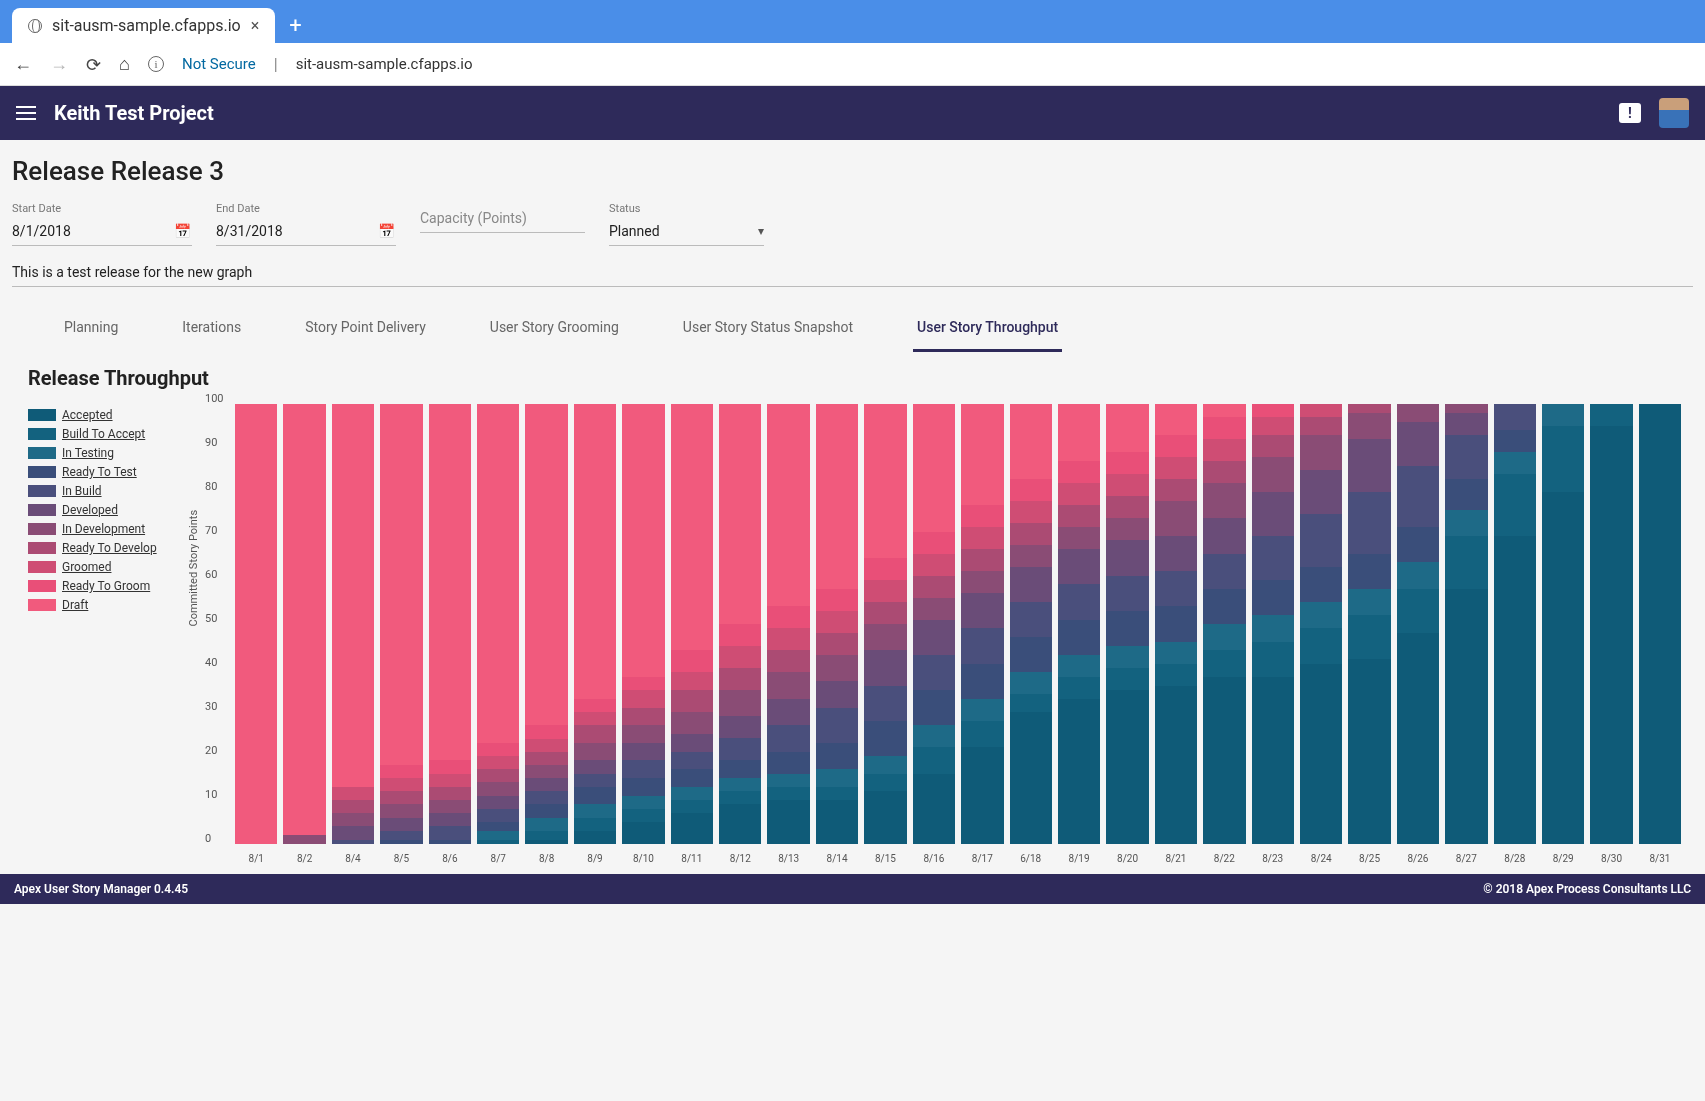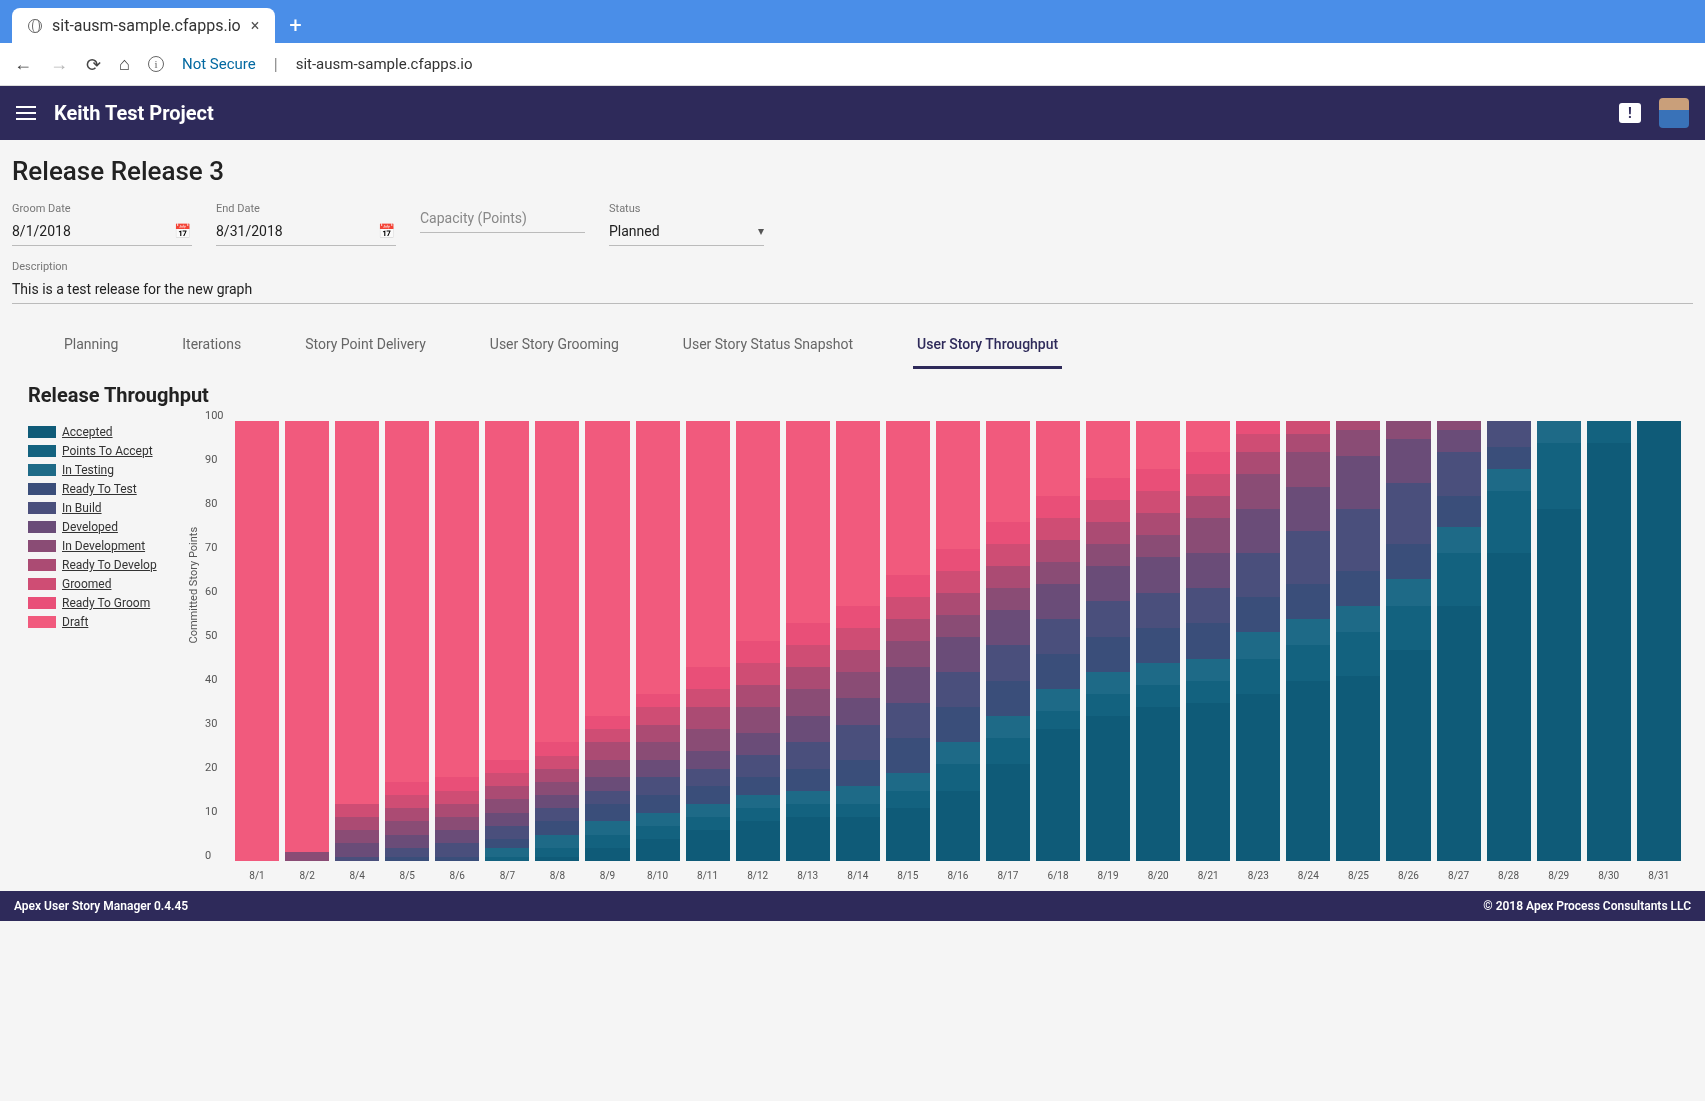--- a/index.html
+++ b/index.html
@@ -101,21 +101,21 @@
   <div class="hdr-spacer"></div>
   <div class="feedback-badge">!</div>
   <div class="avatar"></div>
 </div>
 
 <div class="page">
   <div class="page-title">Release Release 3</div>
 
   <div class="form-row">
     <div class="field date-f">
-      <span class="field-label">Groom Date</span>
+      <span class="field-label">Start Date</span>
       <div class="input-wrap">
           <span class="input-val">8/1/2018</span>
           <span class="cal-icn">📅</span>
         </div>
     </div>
     <div class="field date-f">
       <span class="field-label">End Date</span>
       <div class="input-wrap">
           <span class="input-val">8/31/2018</span>
           <span class="cal-icn">📅</span>
@@ -130,21 +130,20 @@
     <div class="field stat-f">
       <span class="field-label">Status</span>
       <div class="input-wrap">
           <span class="input-val">Planned</span>
           <span class="drop-icn">▾</span>
         </div>
     </div>
   </div>
 
   <div class="field desc-row">
-    <span class="field-label">Description</span>
     <div class="input-wrap">
         <span class="input-val">This is a test release for the new graph</span>
       </div>
   </div>
 
   <div class="tabs" id="tabs-root">
       <div class="tab">Planning</div>
       <div class="tab">Iterations</div>
       <div class="tab">Story Point Delivery</div>
       <div class="tab">User Story Grooming</div>
@@ -155,21 +154,21 @@
   <div class="chart-section">
     <div class="chart-title">Release Throughput</div>
     <div class="chart-area">
       <div class="legend" id="legend-root">
           <div class="legend-item">
             <span class="legend-swatch" style="background: rgb(15, 91, 120);"></span>
             <span>Accepted</span>
           </div>
           <div class="legend-item">
             <span class="legend-swatch" style="background: rgb(19, 98, 127);"></span>
-            <span>Points To Accept</span>
+            <span>Build To Accept</span>
           </div>
           <div class="legend-item">
             <span class="legend-swatch" style="background: rgb(30, 106, 135);"></span>
             <span>In Testing</span>
           </div>
           <div class="legend-item">
             <span class="legend-swatch" style="background: rgb(58, 78, 122);"></span>
             <span>Ready To Test</span>
           </div>
           <div class="legend-item">
@@ -481,20 +480,34 @@
                 <div class="seg" style="height: 8%; background: rgb(138, 76, 117);"></div>
                 <div class="seg" style="height: 8%; background: rgb(106, 76, 120);"></div>
                 <div class="seg" style="height: 8%; background: rgb(74, 79, 124);"></div>
                 <div class="seg" style="height: 8%; background: rgb(58, 78, 122);"></div>
                 <div class="seg" style="height: 5%; background: rgb(30, 106, 135);"></div>
                 <div class="seg" style="height: 5%; background: rgb(19, 98, 127);"></div>
                 <div class="seg" style="height: 36%; background: rgb(15, 91, 120);"></div>
                 <div class="xlab">8/21</div>
               </div>
               <div class="bar-col">
+                <div class="seg" style="height: 3%; background: rgb(241, 90, 125);"></div>
+                <div class="seg" style="height: 5%; background: rgb(233, 79, 120);"></div>
+                <div class="seg" style="height: 5%; background: rgb(207, 77, 116);"></div>
+                <div class="seg" style="height: 5%; background: rgb(171, 75, 115);"></div>
+                <div class="seg" style="height: 8%; background: rgb(138, 76, 117);"></div>
+                <div class="seg" style="height: 8%; background: rgb(106, 76, 120);"></div>
+                <div class="seg" style="height: 8%; background: rgb(74, 79, 124);"></div>
+                <div class="seg" style="height: 8%; background: rgb(58, 78, 122);"></div>
+                <div class="seg" style="height: 6%; background: rgb(30, 106, 135);"></div>
+                <div class="seg" style="height: 6%; background: rgb(19, 98, 127);"></div>
+                <div class="seg" style="height: 38%; background: rgb(15, 91, 120);"></div>
+                <div class="xlab">8/22</div>
+              </div>
+              <div class="bar-col">
                 <div class="seg" style="height: 3%; background: rgb(233, 79, 120);"></div>
                 <div class="seg" style="height: 4%; background: rgb(207, 77, 116);"></div>
                 <div class="seg" style="height: 5%; background: rgb(171, 75, 115);"></div>
                 <div class="seg" style="height: 8%; background: rgb(138, 76, 117);"></div>
                 <div class="seg" style="height: 10%; background: rgb(106, 76, 120);"></div>
                 <div class="seg" style="height: 10%; background: rgb(74, 79, 124);"></div>
                 <div class="seg" style="height: 8%; background: rgb(58, 78, 122);"></div>
                 <div class="seg" style="height: 6%; background: rgb(30, 106, 135);"></div>
                 <div class="seg" style="height: 8%; background: rgb(19, 98, 127);"></div>
                 <div class="seg" style="height: 38%; background: rgb(15, 91, 120);"></div>

